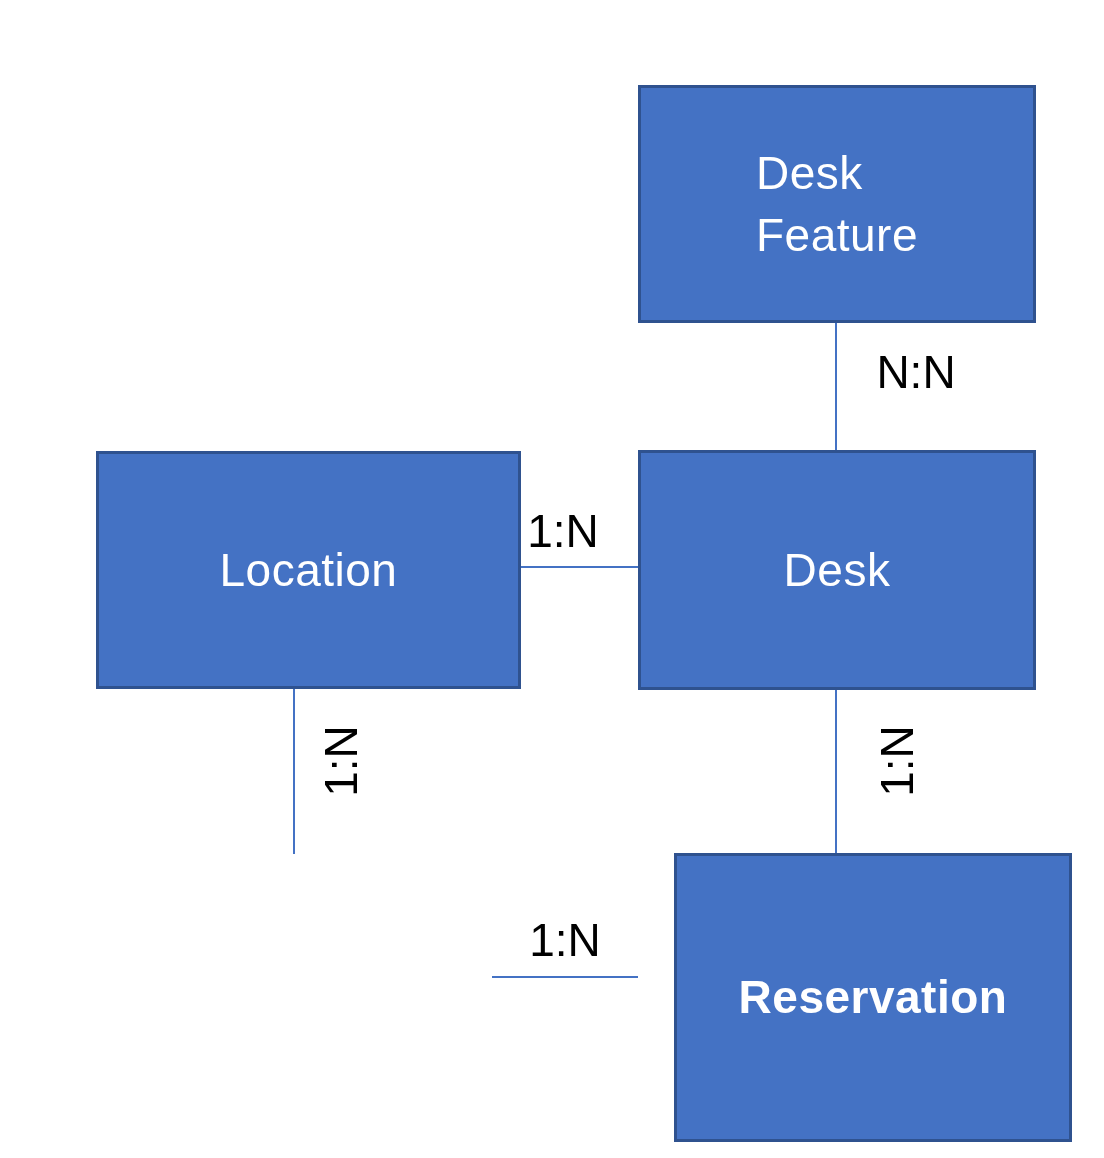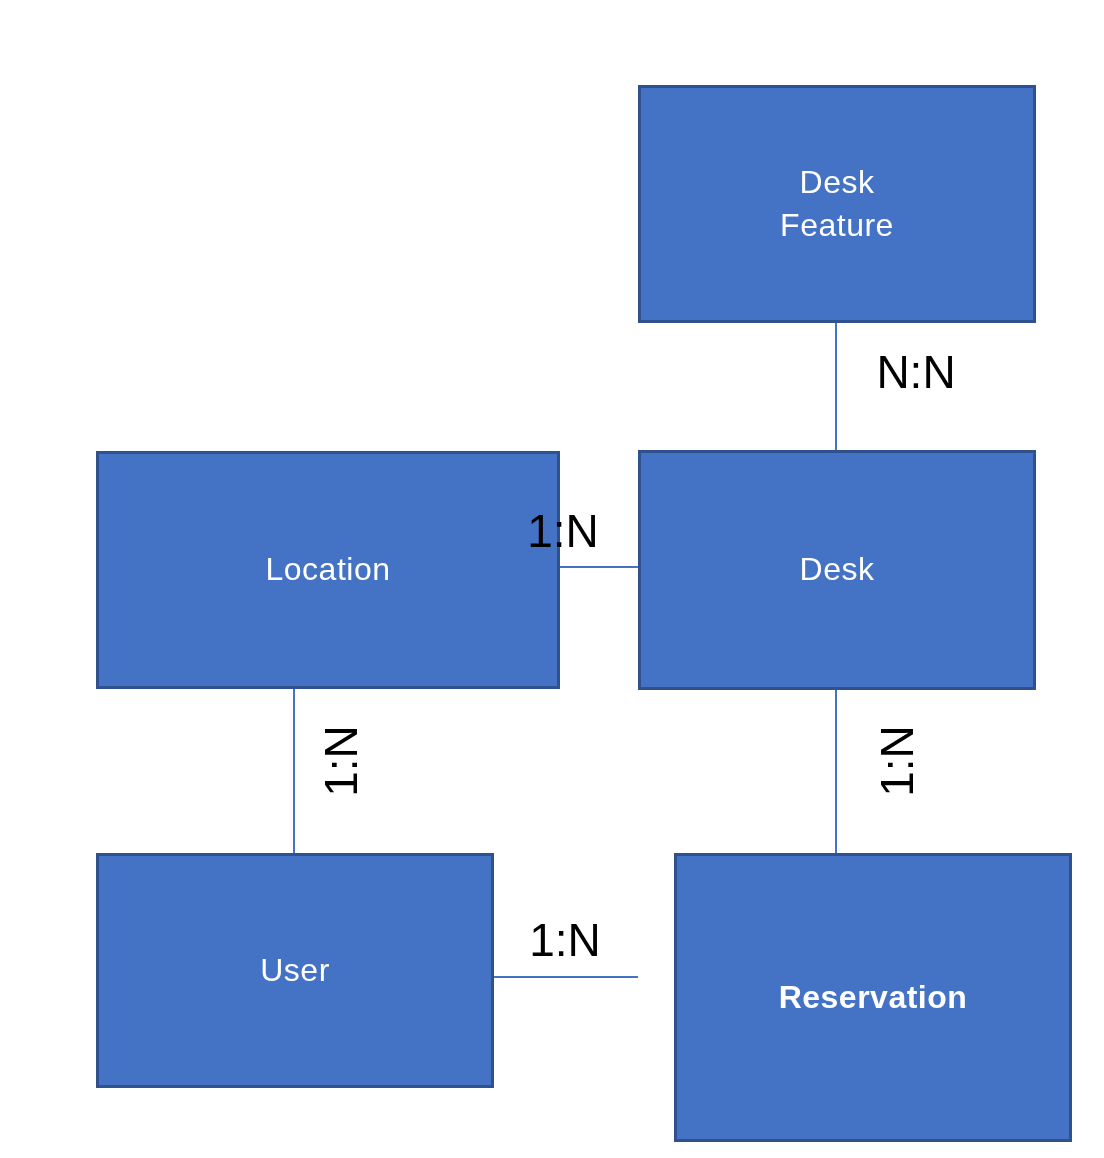--- a/index.html
+++ b/index.html
@@ -24,23 +24,23 @@
     position: absolute;
     box-sizing: border-box;
     background: var(--node-fill);
     border: 3px solid var(--node-border);
     display: flex;
     align-items: center;
     justify-content: center;
   }
   .node .node-label {
     color: var(--node-text);
-    font-size: 32px;
+    font-size: 46px;
     line-height: 1.35;
-    text-align: center;
+    text-align: left;
     white-space: pre-line;
     letter-spacing: 0.5px;
   }
   .connector {
     position: absolute;
     background: var(--connector);
   }
   .rel-label {
     position: absolute;
     color: var(--label-text);
@@ -48,21 +48,21 @@
     line-height: 1;
     white-space: nowrap;
     transform: translate(-50%, -50%);
   }
   .rel-label.vertical {
     transform: translate(-50%, -50%) rotate(-90deg);
   }
 
   
   #node-desk-feature { left: 638px; top:  85px; width: 398px; height: 238px; }
-  #node-location     { left:  96px; top: 451px; width: 464px; height: 238px; }
+  #node-location     { left:  96px; top: 451px; width: 425px; height: 238px; }
   #node-desk         { left: 638px; top: 450px; width: 398px; height: 240px; }
   #node-user         { left:  96px; top: 853px; width: 398px; height: 235px; }
   #node-reservation  { left: 674px; top: 853px; width: 398px; height: 289px; font-weight: bold; }
 
   
   #conn-deskfeature-desk  { left: 835px; top: 323px; width:   2px; height: 128px; }
   #conn-location-desk     { left: 492px; top: 566px; width: 146px; height:   2px; }
   #conn-location-user     { left: 293px; top: 689px; width:   2px; height: 165px; }
   #conn-desk-reservation  { left: 835px; top: 690px; width:   2px; height: 164px; }
   #conn-user-reservation  { left: 492px; top: 976px; width: 146px; height:   2px; }
@@ -91,23 +91,20 @@
   </div>
 
   <div class="node" id="node-location">
     <span class="node-label">Location</span>
   </div>
 
   <div class="node" id="node-desk">
     <span class="node-label">Desk</span>
   </div>
 
-  <div class="node" id="node-user">
-    <span class="node-label">User</span>
-  </div>
 
   <div class="node" id="node-reservation">
     <span class="node-label">Reservation</span>
   </div>
 
   <div class="rel-label" id="label-deskfeature-desk">N:N</div>
 
   <div class="rel-label" id="label-location-desk">1:N</div>
 
   <div class="rel-label vertical" id="label-location-user">1:N</div>

